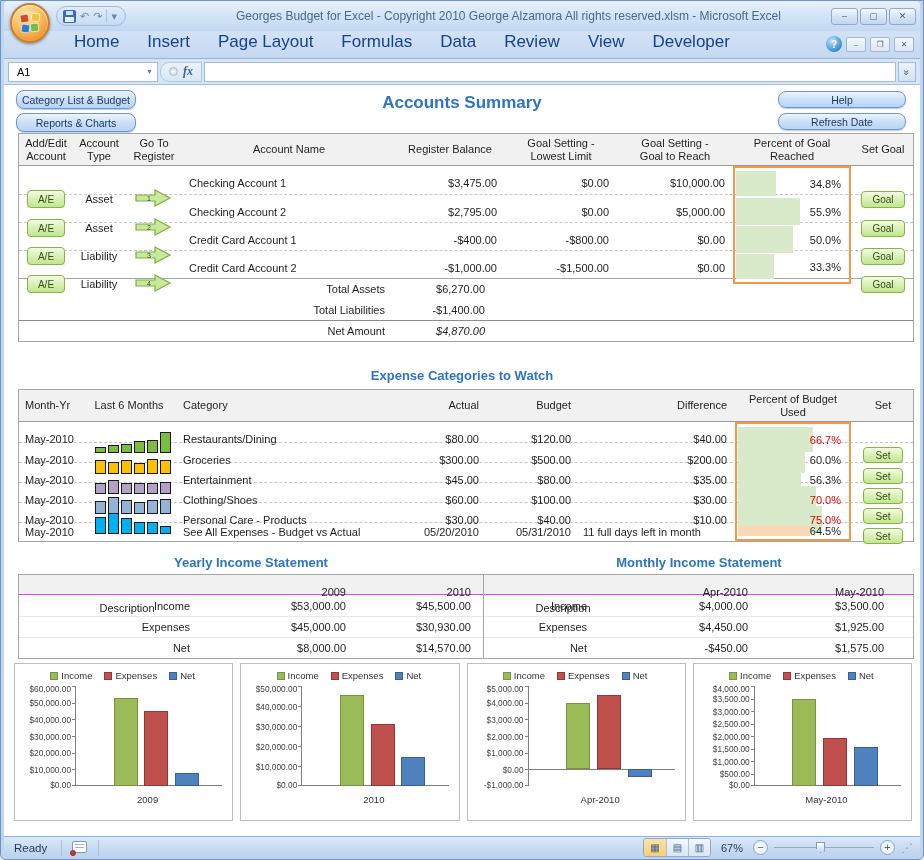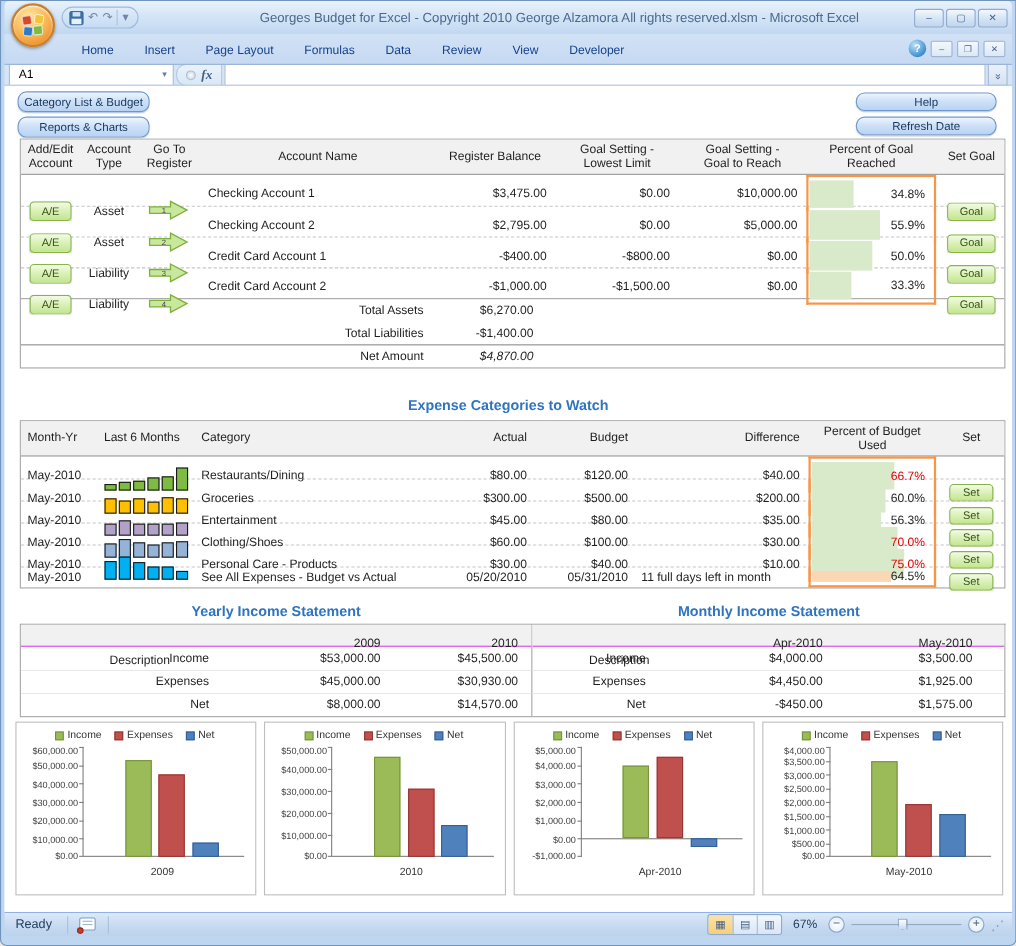--- a/index.html
+++ b/index.html
@@ -21,27 +21,27 @@
   .qat .disk::before { content:""; position:absolute; left:3px; top:1px; width:7px; height:4px; background:#CFE2F5; }
   .qat .disk::after { content:""; position:absolute; left:2px; bottom:1px; width:9px; height:5px; background:#E8F1FB; }
   .qat .sep { width:1px; height:14px; background:#A9C3E2; }
   .title-text { flex:1; text-align:center; font-size:12px; color:#4C688C; padding-left:60px; white-space:nowrap; overflow:hidden; }
   .win-controls { display:flex; gap:2px; margin-right:4px; }
   .wbtn { width:27px; height:17px; border:1px solid #91AACB; border-radius:3px; background:linear-gradient(#F3F8FD,#D6E5F5 50%,#C2D6EE); color:#44618A; font-size:9px; display:flex; align-items:center; justify-content:center; cursor:pointer; }
 
   
   .tabstrip { height:28px; background:linear-gradient(#D2E2F6,#C6D9F2); display:flex; align-items:flex-end; border-bottom:1px solid #99B4D6; position:relative; }
   .tabs { display:flex; margin-left:56px; }
-  .rtab { font-size:11px; color:#15428B; padding:5px 14px 6px 14px; cursor:pointer;text-align:center; }
+  .rtab { font-size:17px; color:#15428B; padding:5px 14px 6px 14px; cursor:pointer;text-align:center; }
   .doc-controls { position:absolute; right:6px; top:5px; display:flex; align-items:center; gap:4px; }
   .help-orb { width:16px; height:16px; border-radius:50%; background:radial-gradient(circle at 35% 30%, #BEE0F8, #3E8FD0 70%, #2D6FAE); color:#fff; font-size:10px; font-weight:bold; display:flex; align-items:center; justify-content:center; cursor:pointer; }
   .dbtn { width:20px; height:15px; border:1px solid #9FB5D1; border-radius:2px; background:linear-gradient(#F4F8FD,#DCE8F6); color:#44618A; font-size:8px; display:flex; align-items:center; justify-content:center; cursor:pointer; }
 
   
-  .formulabar { height:19px; background:#D6E5F6; display:flex; align-items:center; padding:2px 4px; gap:2px; border-bottom:1px solid #A9C0DD; }
+  .formulabar { height:26px; background:#D6E5F6; display:flex; align-items:center; padding:2px 4px; gap:2px; border-bottom:1px solid #A9C0DD; }
   .namebox { width:150px; height:20px; background:#fff; border:1px solid #A3BAD9; display:flex; align-items:center; font-size:11px; padding-left:8px; }
   .namebox .nb-val { flex:1; color:#000; }
   .nb-arrow { font-size:7px; color:#5A7FAC; padding-right:4px; cursor:pointer; }
   .fx-area { display:flex; align-items:center; gap:5px; padding:0 8px; height:20px; background:linear-gradient(#EAF2FB,#D9E7F6); border:1px solid #B4C9E2; border-radius:9px 0 0 9px; }
   .fx-circle { width:9px; height:9px; border-radius:50%; background:radial-gradient(#FDFEFF,#C3CFDD); border:1px solid #AEBED2; }
   .fx { font-size:12px; font-style:italic; font-weight:bold; color:#3E6185; font-family:"Liberation Serif", serif; cursor:pointer; }
   .f-input { flex:1; height:20px; background:#fff; border:1px solid #A3BAD9; }
   .f-chev { width:18px; height:20px; background:linear-gradient(#EAF2FB,#D3E2F3); border:1px solid #A3BAD9; display:flex; align-items:center; justify-content:center; color:#44618A; font-size:10px; transform-origin:center; cursor:pointer; }
   .f-chev span { transform:rotate(90deg); letter-spacing:-2px; }
 
@@ -200,20 +200,21 @@
     <div class="f-chev">
         <span>»</span>
       </div>
   </div>
 
   <div class="sheet">
     <div class="btn-stack-left">
       <button class="blue-btn">Category List &amp; Budget</button>
       <button class="blue-btn">Reports &amp; Charts</button>
     </div>
+    <div class="main-title">Accounts Summary</div>
     <div class="btn-stack-right">
       <button class="blue-btn">Help</button>
       <button class="blue-btn">Refresh Date</button>
     </div>
 
     <div class="tbl" id="accounts-table" style="top:48px">
       <div class="grid-acc thead" id="accounts-head">
           <div class="hcell">Add/Edit
 Account</div>
           <div class="hcell">Account

